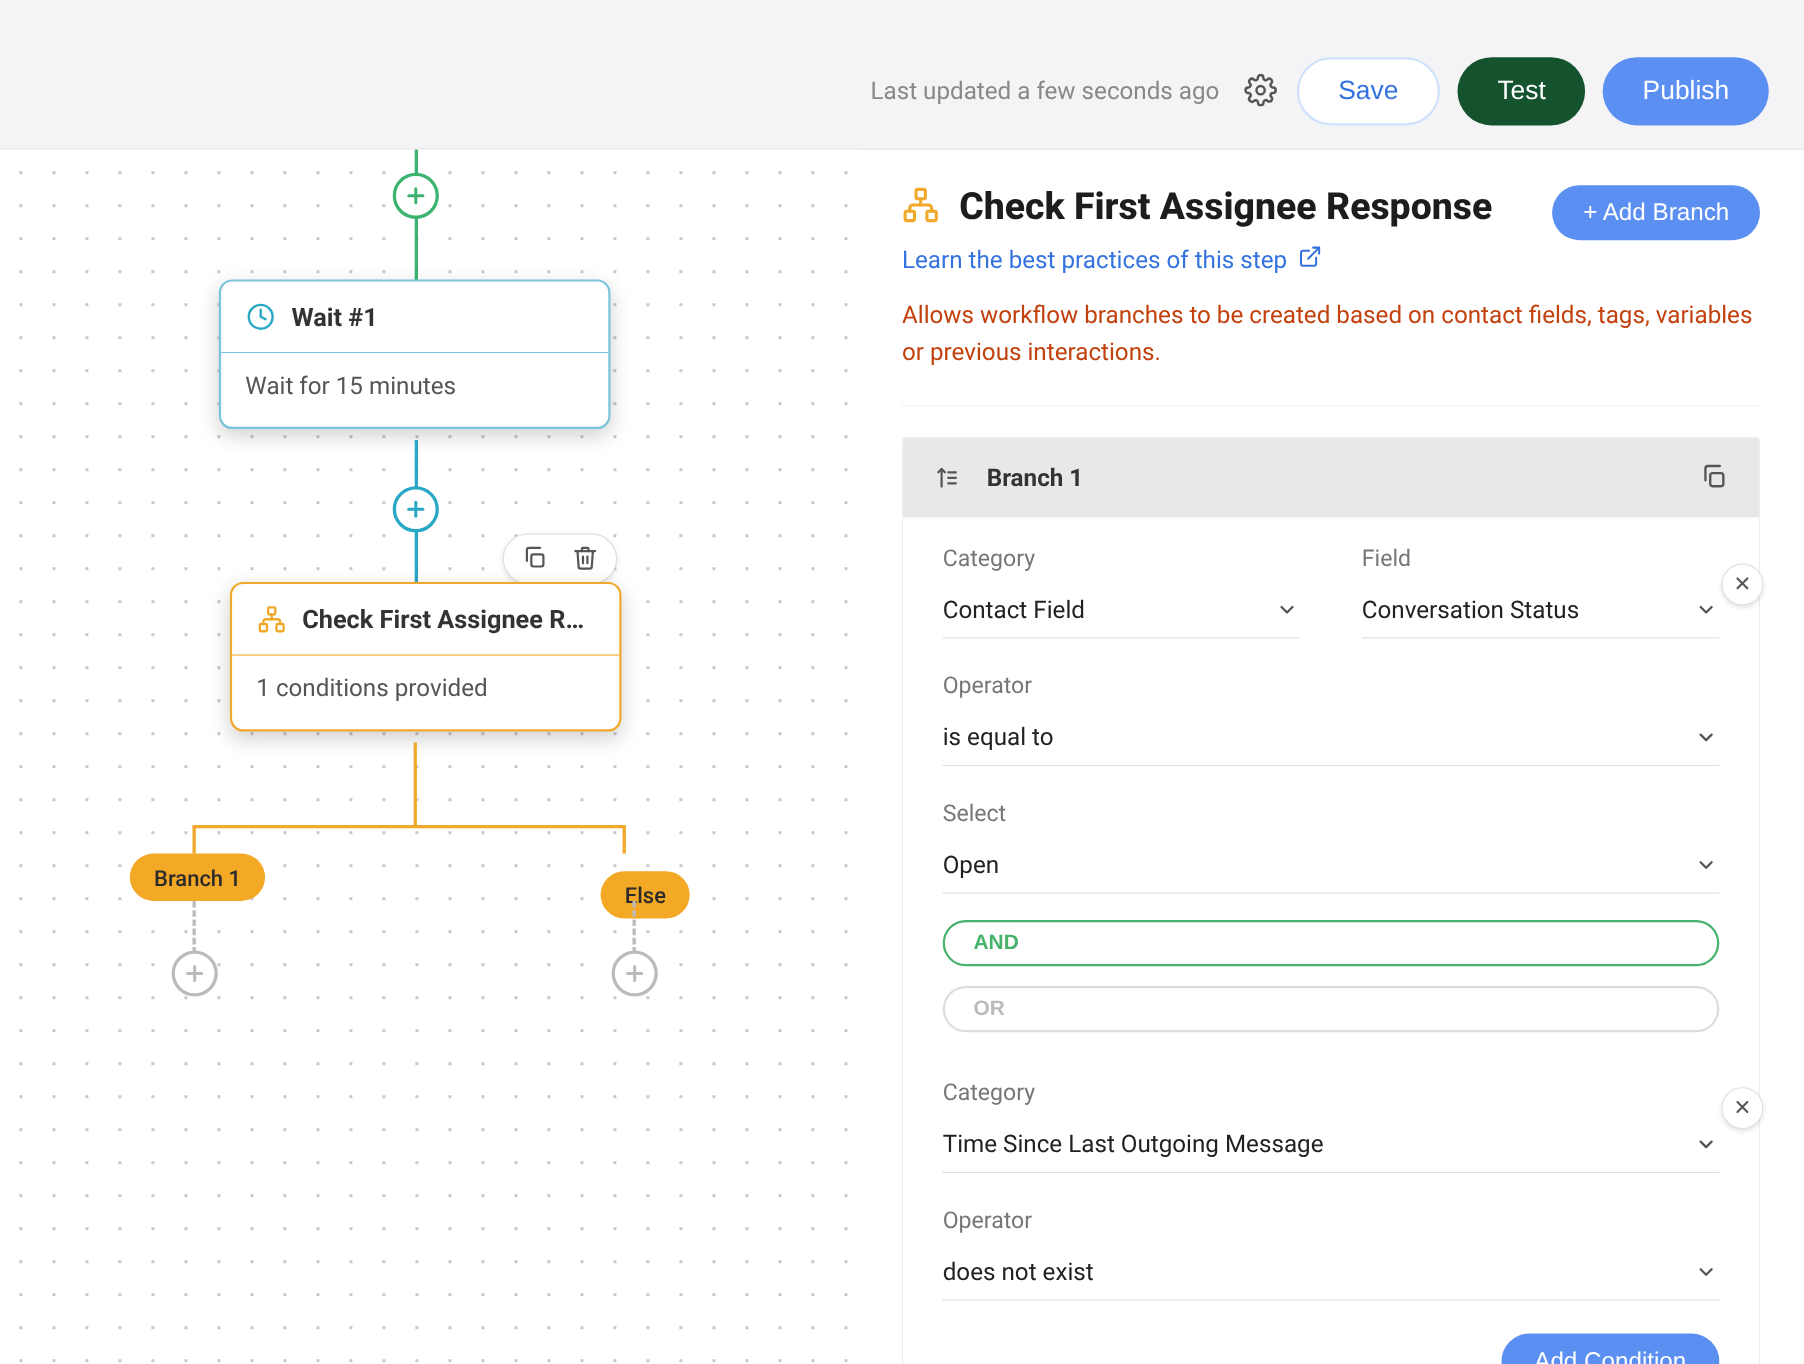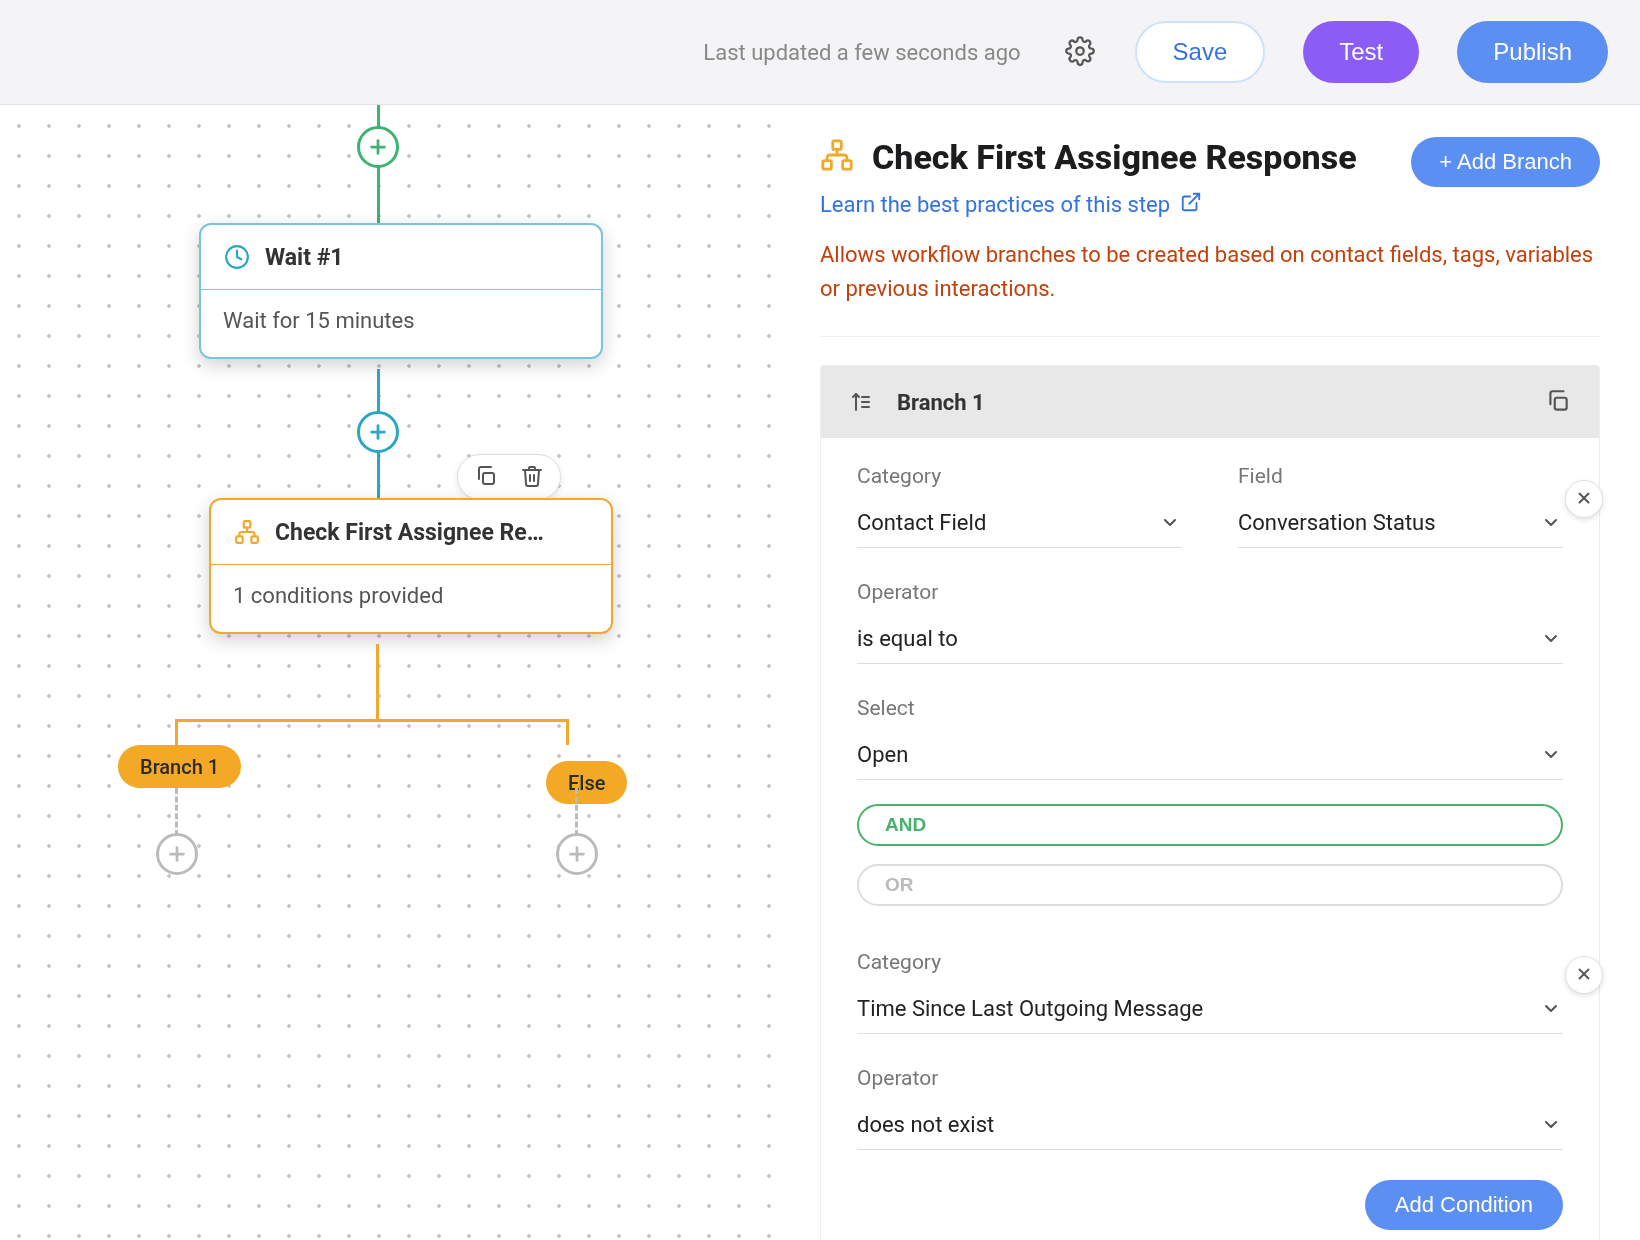--- a/index.html
+++ b/index.html
@@ -16,23 +16,24 @@
       overflow: hidden;
       position: relative;
     }
 
     
     .topbar {
       height: 104px;
       display: flex;
       align-items: center;
       justify-content: flex-end;
-      gap: 38px;
+      gap: 16px;
       padding-right: 32px;
       background: #f4f4f6;
+      margin-top: 31px;
     }
     .last-updated {
       color: #888;
       font-size: 22px;
       margin-right: 4px;
     }
     .gear-btn {
       width: 34px;
       height: 34px;
       display: flex;
@@ -54,21 +55,21 @@
       align-items: center;
       justify-content: center;
       border: none;
     }
     .save-btn {
       background: #fff;
       border: 2px solid #cfe2fd;
       color: #3473df;
     }
     .test-btn {
-      background: #8b5cf6;
+      background: #14532d;
       color: #fff;
     }
     .publish-btn {
       background: #5c8ff2;
       color: #fff;
     }
 
     
     .main {
       display: flex;
@@ -105,21 +106,21 @@
       display: flex;
       align-items: center;
       justify-content: center;
       color: #3cb371;
       cursor: pointer;
     }
     .plus-green svg, .plus-blue svg, .plus-gray svg { display: block; }
 
     .node-card {
       position: absolute;
-      width: 404px;
+      width: 356px;
       background: #fff;
       border-radius: 12px;
       box-shadow: 0 6px 18px rgba(0,0,0,0.18);
       overflow: hidden;
     }
     .node-card.wait {
       left: 199px;
       top: 118px;
       border: 2px solid #7bc4dc;
     }

